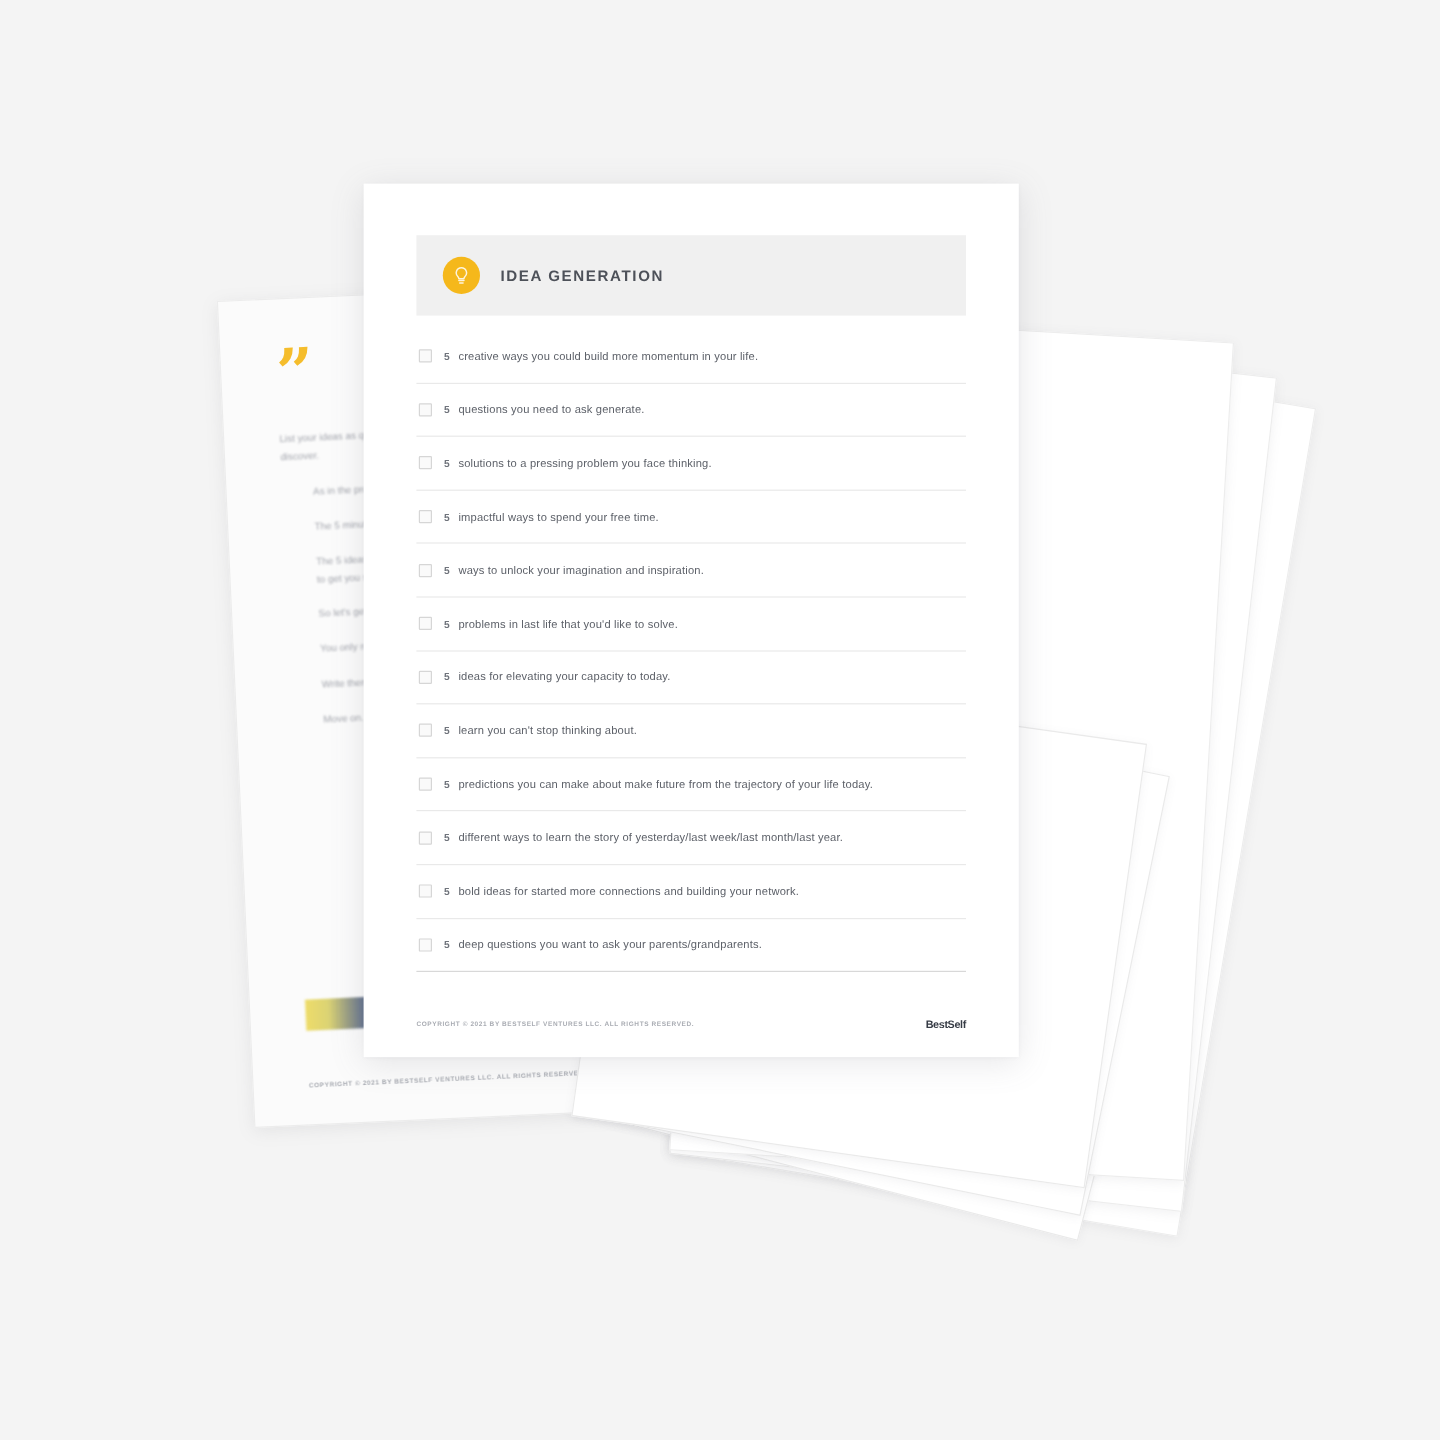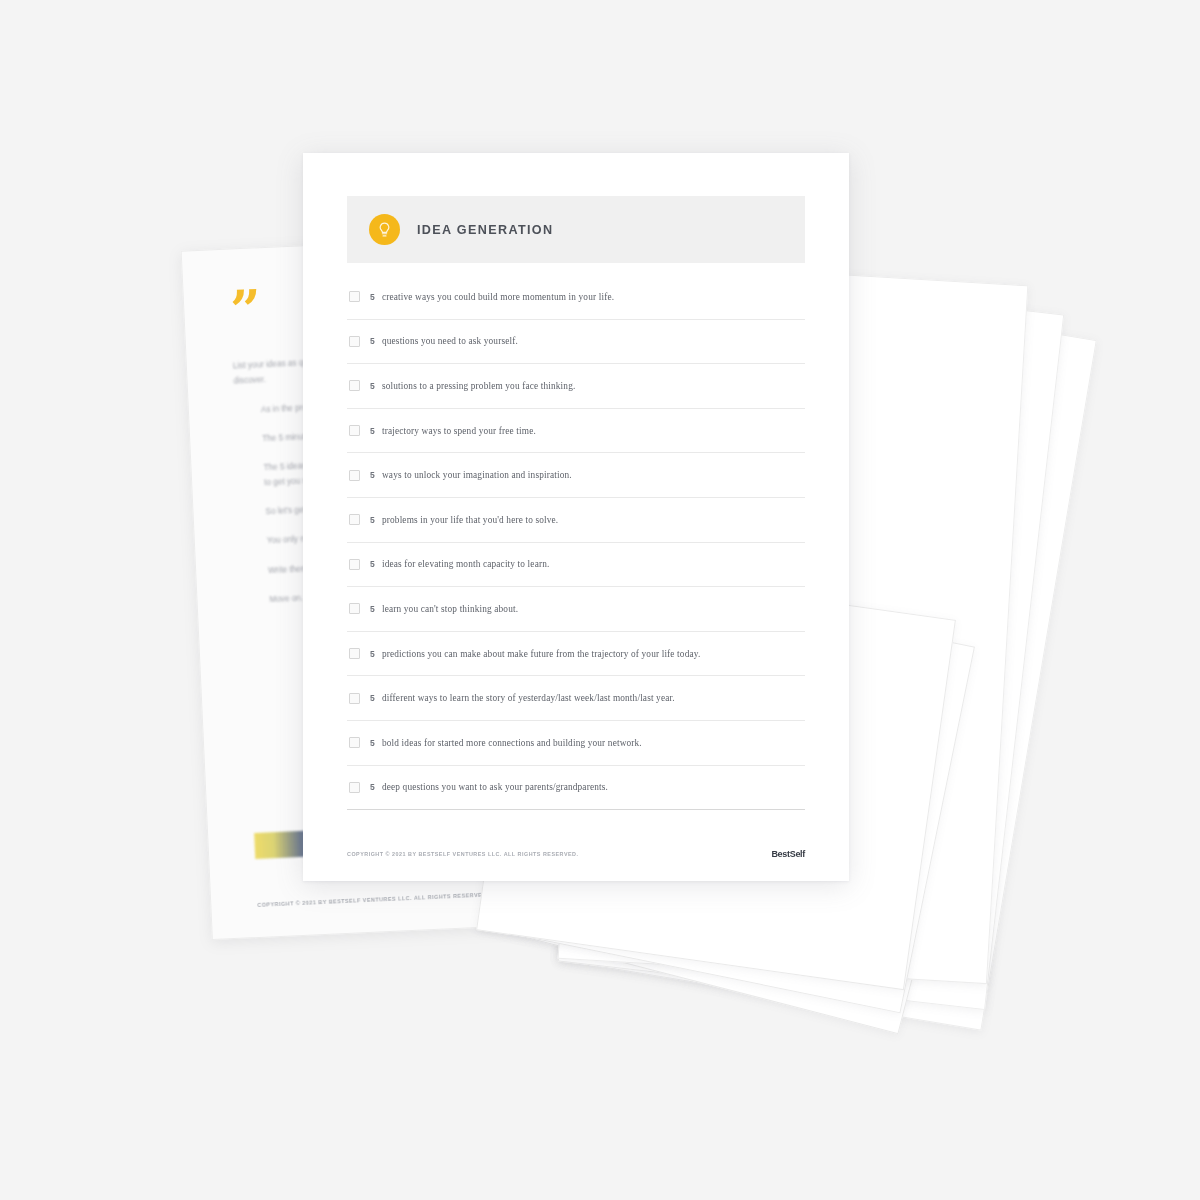--- a/index.html
+++ b/index.html
@@ -182,21 +182,21 @@
     flex: 0 0 auto;
     filter: blur(0.4px);
     font-weight: 600;
   }
   .ptext {
     font-size: 9.3px;
     color: #5d6169;
     letter-spacing: 0.15px;
     filter: blur(0.45px);
     white-space: nowrap;
-    font-family: Liberation Serif, serif;
+    font-family: Liberation Sans, sans-serif;
   }
 
   
   .pg-footer {
     position: absolute;
     left: 44px;
     right: 44px;
     bottom: 22px;
     display: flex;
     align-items: center;
@@ -298,51 +298,51 @@
 
       <div class="prompt-row">
         <span class="chk"></span>
         <span class="num">5</span>
         <span class="ptext">creative ways you could build more momentum in your life.</span>
       </div>
 
       <div class="prompt-row">
         <span class="chk"></span>
         <span class="num">5</span>
-        <span class="ptext">questions you need to ask yourself.</span>
+        <span class="ptext">questions you need to ask generate.</span>
       </div>
 
       <div class="prompt-row">
         <span class="chk"></span>
         <span class="num">5</span>
         <span class="ptext">solutions to a pressing problem you face thinking.</span>
       </div>
 
       <div class="prompt-row">
         <span class="chk"></span>
         <span class="num">5</span>
-        <span class="ptext">trajectory ways to spend your free time.</span>
+        <span class="ptext">impactful ways to spend your free time.</span>
       </div>
 
       <div class="prompt-row">
         <span class="chk"></span>
         <span class="num">5</span>
         <span class="ptext">ways to unlock your imagination and inspiration.</span>
       </div>
 
       <div class="prompt-row">
         <span class="chk"></span>
         <span class="num">5</span>
-        <span class="ptext">problems in your life that you'd here to solve.</span>
-      </div>
-
-      <div class="prompt-row">
-        <span class="chk"></span>
-        <span class="num">5</span>
-        <span class="ptext">ideas for elevating month capacity to learn.</span>
+        <span class="ptext">problems in last life that you'd like to solve.</span>
+      </div>
+
+      <div class="prompt-row">
+        <span class="chk"></span>
+        <span class="num">5</span>
+        <span class="ptext">ideas for elevating your capacity to today.</span>
       </div>
 
       <div class="prompt-row">
         <span class="chk"></span>
         <span class="num">5</span>
         <span class="ptext">learn you can't stop thinking about.</span>
       </div>
 
       <div class="prompt-row">
         <span class="chk"></span>

